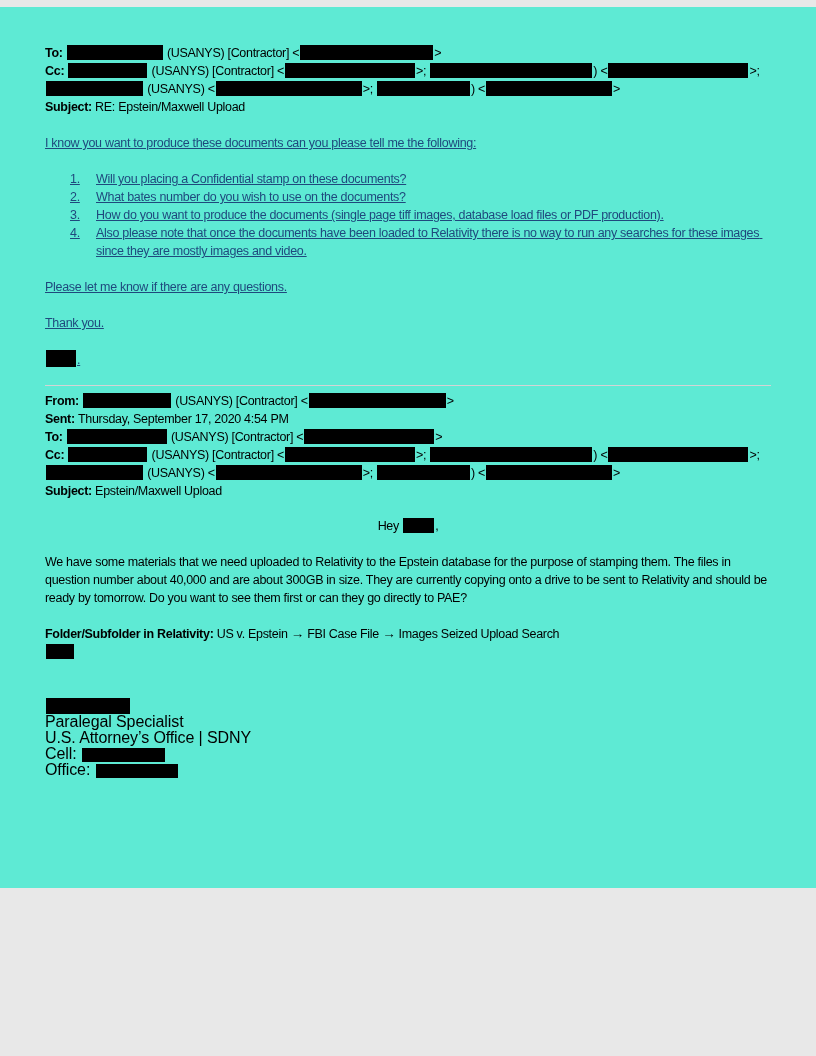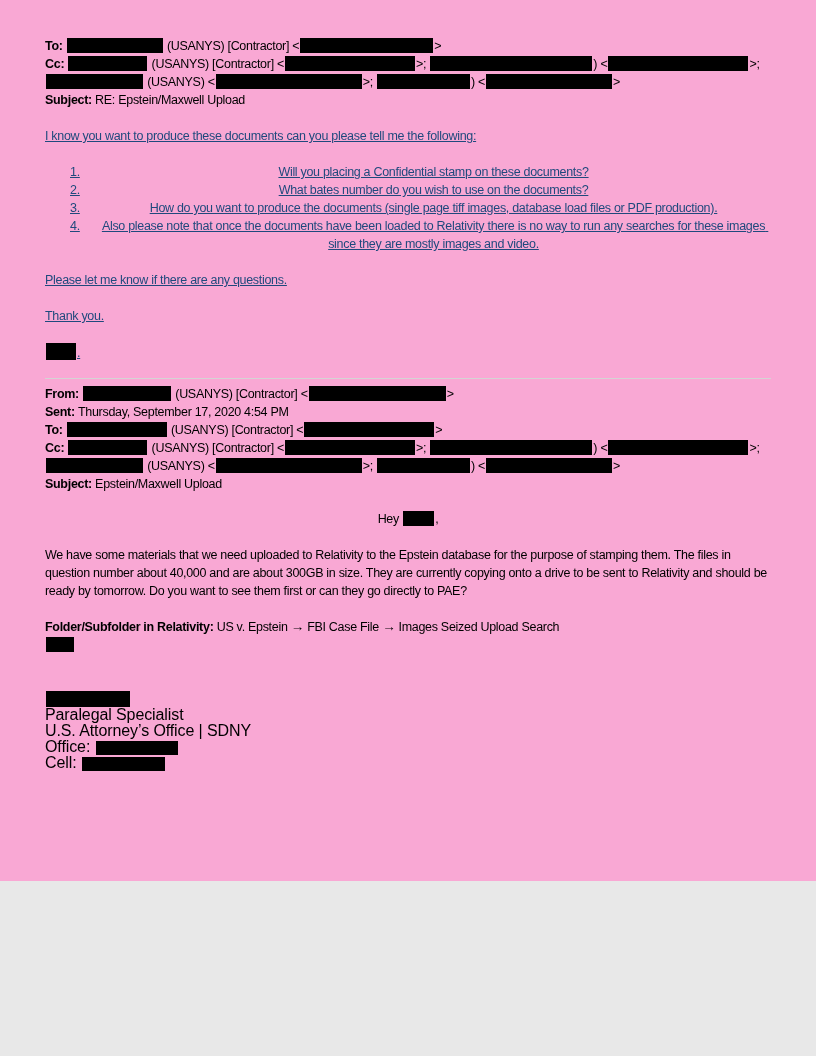--- a/index.html
+++ b/index.html
@@ -1,21 +1,21 @@
 <!DOCTYPE html>
 <html><head>
 <meta charset="utf-8">
 <style>
   html, body { margin: 0; padding: 0; background: #e8e8e8; }
   .page {
     position: relative;
     width: 816px;
     height: 881px;
-    margin: 0 auto;
-    background: #f9a8d4;
+    margin: 7px auto;
+    background: #5eead4;
     font-family: "Liberation Sans", sans-serif;
     color: #000;
     overflow: hidden;
   }
   .content {
     position: absolute;
     left: 45px;
     top: 37px;
     width: 726px;
   }
@@ -34,21 +34,21 @@
     margin: 0 1px;
   }
   .arrow { font-weight: bold; font-size: 13.5px; }
   .mt { margin-top: 18px; }
   .list-item { display: flex; }
   .list-item .num {
     margin-left: 25px;
     width: 26px;
     flex: 0 0 26px;
   }
-  .list-item .li-text { flex: 1; text-align: center; }
+  .list-item .li-text { flex: 1; }
   hr.divider {
     border: none;
     border-top: 1px solid #d4d4d4;
     margin: 16px 0 6px 0;
     width: 100%;
   }
   .greeting { margin-top: 17px; text-align: center; }
   .sig-redact-line { line-height: 18px; }
   .sig-block { margin-top: 37px; }
   .sig-block .line {
@@ -112,18 +112,18 @@
       <div class="seg-line greeting"><span>Hey </span><span class="redact" style="width: 31px; height: 15px;"></span><span>,</span></div>
       <div class="line mt">We have some materials that we need uploaded to Relativity to the Epstein database for the purpose of stamping them. The files in question number about 40,000 and are about 300GB in size. They are currently copying onto a drive to be sent to Relativity and should be ready by tomorrow. Do you want to see them first or can they go directly to PAE?</div>
       <div class="seg-line mt"><span class="bold">Folder/Subfolder in Relativity: </span><span>US v. Epstein </span><span class="arrow">→</span><span> FBI Case File </span><span class="arrow">→</span><span> Images Seized Upload Search</span></div>
       <div class="seg-line sig-redact-line"><span class="redact" style="width: 28px; height: 15px;"></span></div>
     </div>
 
     <div class="sig-block">
       <div class="seg-line line"><span class="redact" style="width: 84px; height: 16px;"></span></div>
       <div class="line">Paralegal Specialist</div>
       <div class="line">U.S. Attorney’s Office | SDNY</div>
+      <div class="seg-line line"><span>Cell: </span><span class="redact" style="width: 83px; height: 14px;"></span></div>
       <div class="seg-line line"><span>Office: </span><span class="redact" style="width: 82px; height: 14px;"></span></div>
-      <div class="seg-line line"><span>Cell: </span><span class="redact" style="width: 83px; height: 14px;"></span></div>
     </div>
 
   </div>
 </div>
 
 </body></html>

